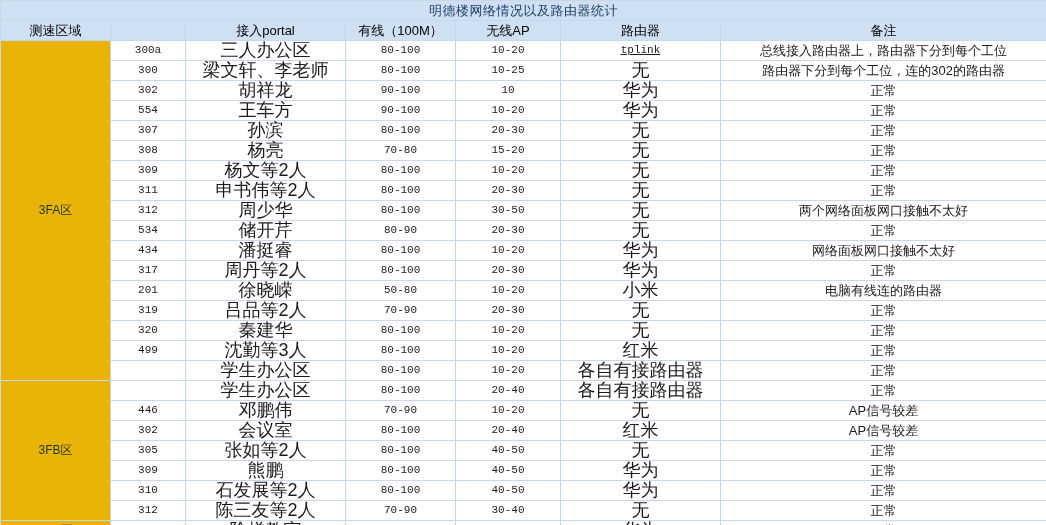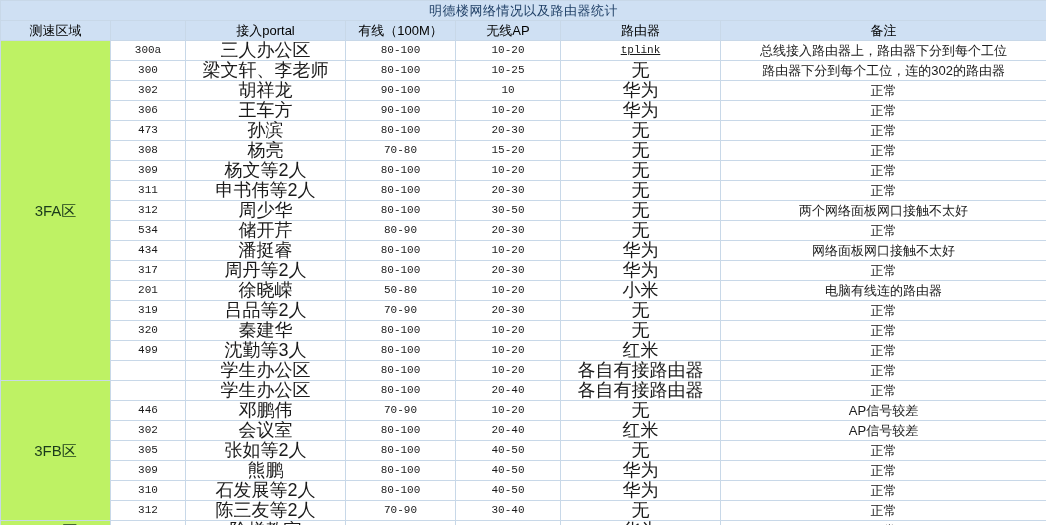--- a/index.html
+++ b/index.html
@@ -47,23 +47,23 @@
     letter-spacing: 0.5px;
   }
   .header-row td {
     background: #cfe0f3;
     color: #000000;
     font-size: 13px;
     height: 22px;
     line-height: 20px;
   }
   .area-cell {
-    background: #bef264;
+    background: #eab308;
     color: #1b3b1b;
-    font-size: 15px;
+    font-size: 12px;
   }
   .corner-cell {
     background: #d9ecd3;
     color: #14304f;
     font-size: 13px;
   }
   .mono {
     font-family: "Liberation Mono", monospace;
     font-size: 11px;
     text-decoration: underline;
@@ -135,29 +135,29 @@
         </tr>
         <tr>
           <td class="num">302</td>
           <td class="cjk">胡祥龙</td>
           <td class="num">90-100</td>
           <td class="num">10</td>
           <td class="cjk">华为</td>
           <td class="remark">正常</td>
         </tr>
         <tr>
-          <td class="num">306</td>
+          <td class="num">554</td>
           <td class="cjk">王车方</td>
           <td class="num">90-100</td>
           <td class="num">10-20</td>
           <td class="cjk">华为</td>
           <td class="remark">正常</td>
         </tr>
         <tr>
-          <td class="num">473</td>
+          <td class="num">307</td>
           <td class="cjk">孙滨</td>
           <td class="num">80-100</td>
           <td class="num">20-30</td>
           <td class="cjk">无</td>
           <td class="remark">正常</td>
         </tr>
         <tr>
           <td class="num">308</td>
           <td class="cjk">杨亮</td>
           <td class="num">70-80</td>

